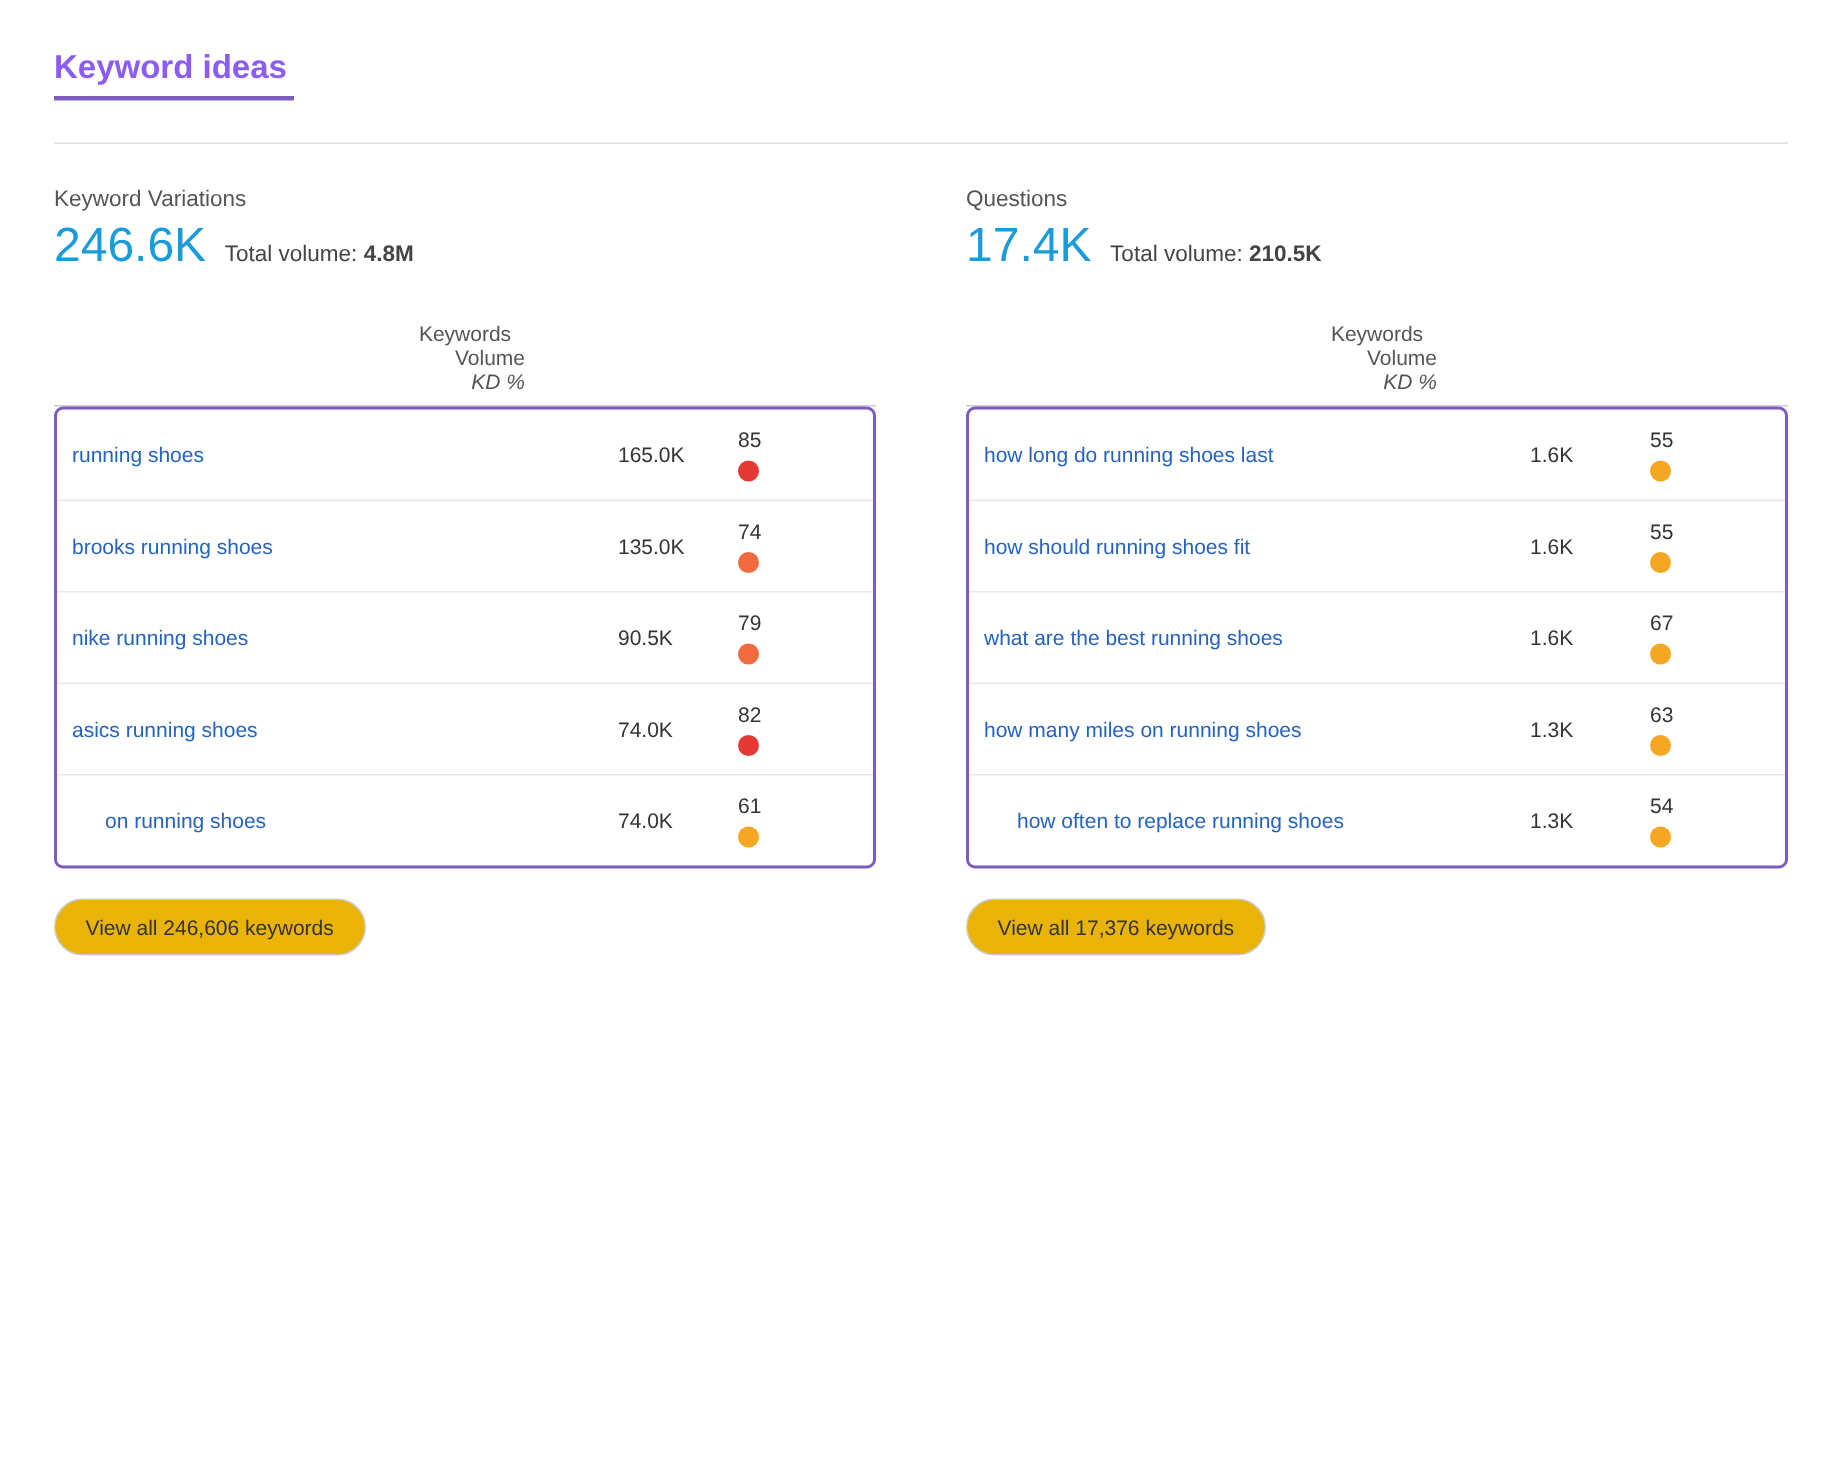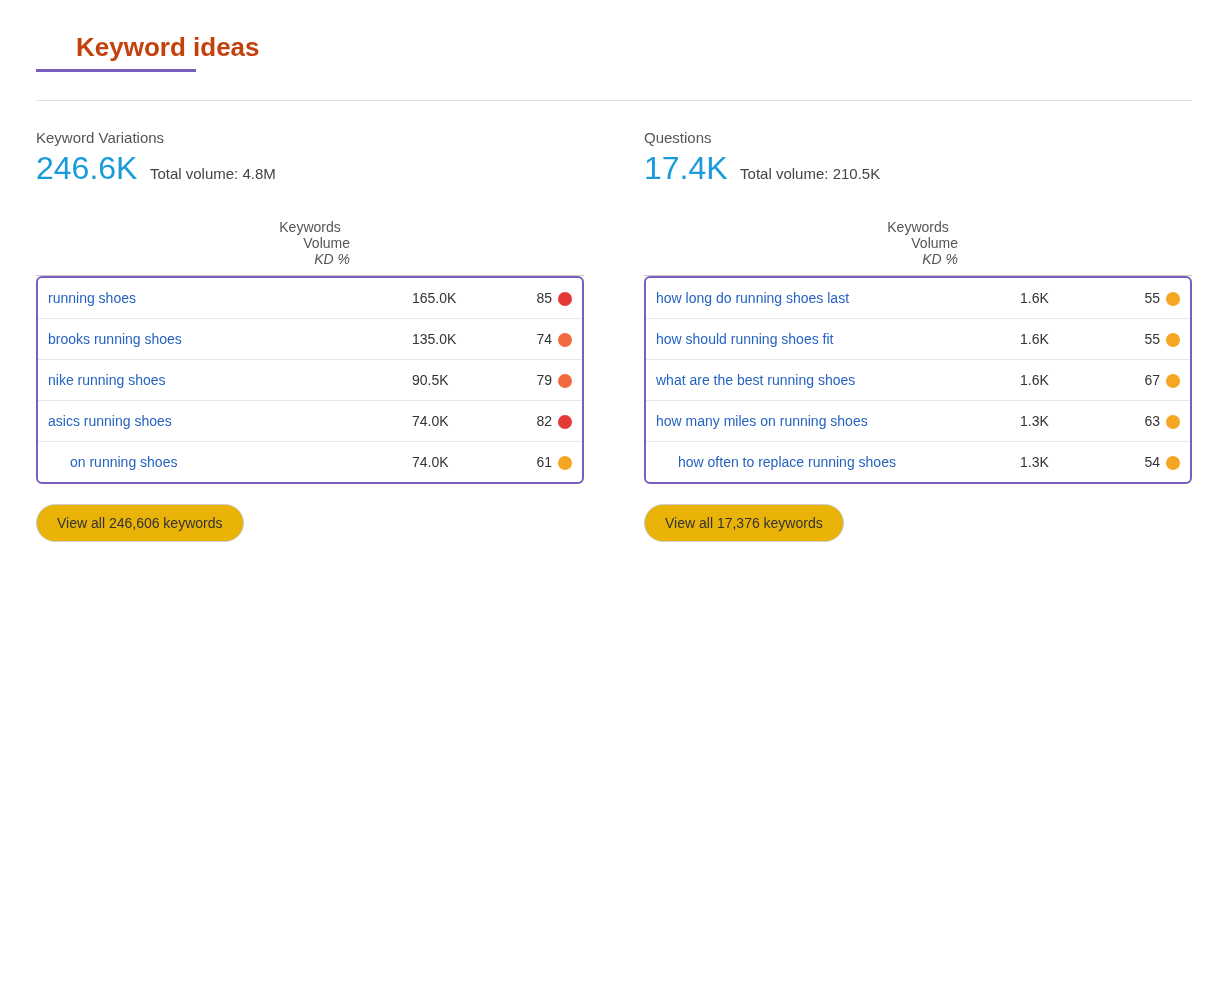--- a/index.html
+++ b/index.html
@@ -6,25 +6,24 @@
     body {
       font-family: -apple-system, BlinkMacSystemFont, 'Segoe UI', Arial, sans-serif;
       background: #fff;
       color: #333;
       padding: 32px 36px;
       width: 1228px;
       min-height: 988px;
     }
 
     .page-title {
-      font-size: 26px;
+      font-size: 22px;
       font-weight: 700;
-      color: #c2410c;
+      color: #8b5cf6;
       margin-bottom: 6px;
-      margin-left: 40px;
     }
     .title-underline {
       width: 160px;
       height: 3px;
       background: #7c5cbf;
       margin-bottom: 28px;
     }
     .divider {
       border: none;
       border-top: 1px solid #e0e0e0;
@@ -49,21 +48,21 @@
       font-weight: 400;
       color: #1a9bdb;
       display: inline;
     }
     .total-volume {
       font-size: 15px;
       color: #444;
       margin-left: 8px;
     }
     .total-volume strong {
-      font-weight: 400;
+      font-weight: 700;
     }
     .stats-row {
       margin-bottom: 24px;
     }
     .col-keyword { flex: 1; }
     .col-volume { width: 80px; text-align: right; }
     .col-kd { width: 80px; text-align: right; font-style: italic; }
 
     .keyword-table-bordered {
       border: 2px solid #7c5cbf;
@@ -94,23 +93,24 @@
       width: 80px;
       font-size: 14px;
       color: #333;
     }
     .kd-cell {
       width: 80px;
       text-align: right;
       font-size: 14px;
       color: #333;
       display: flex;
-      align-items: flex-end;
+      align-items: flex-start;
       justify-content: flex-end;
       gap: 6px;
+      flex-direction: column;
     }
     .dot {
       width: 14px;
       height: 14px;
       border-radius: 50%;
       display: inline-block;
       flex-shrink: 0;
     }
     .dot-red { background: #e53935; }
     .dot-orange-red { background: #f26b3e; }

